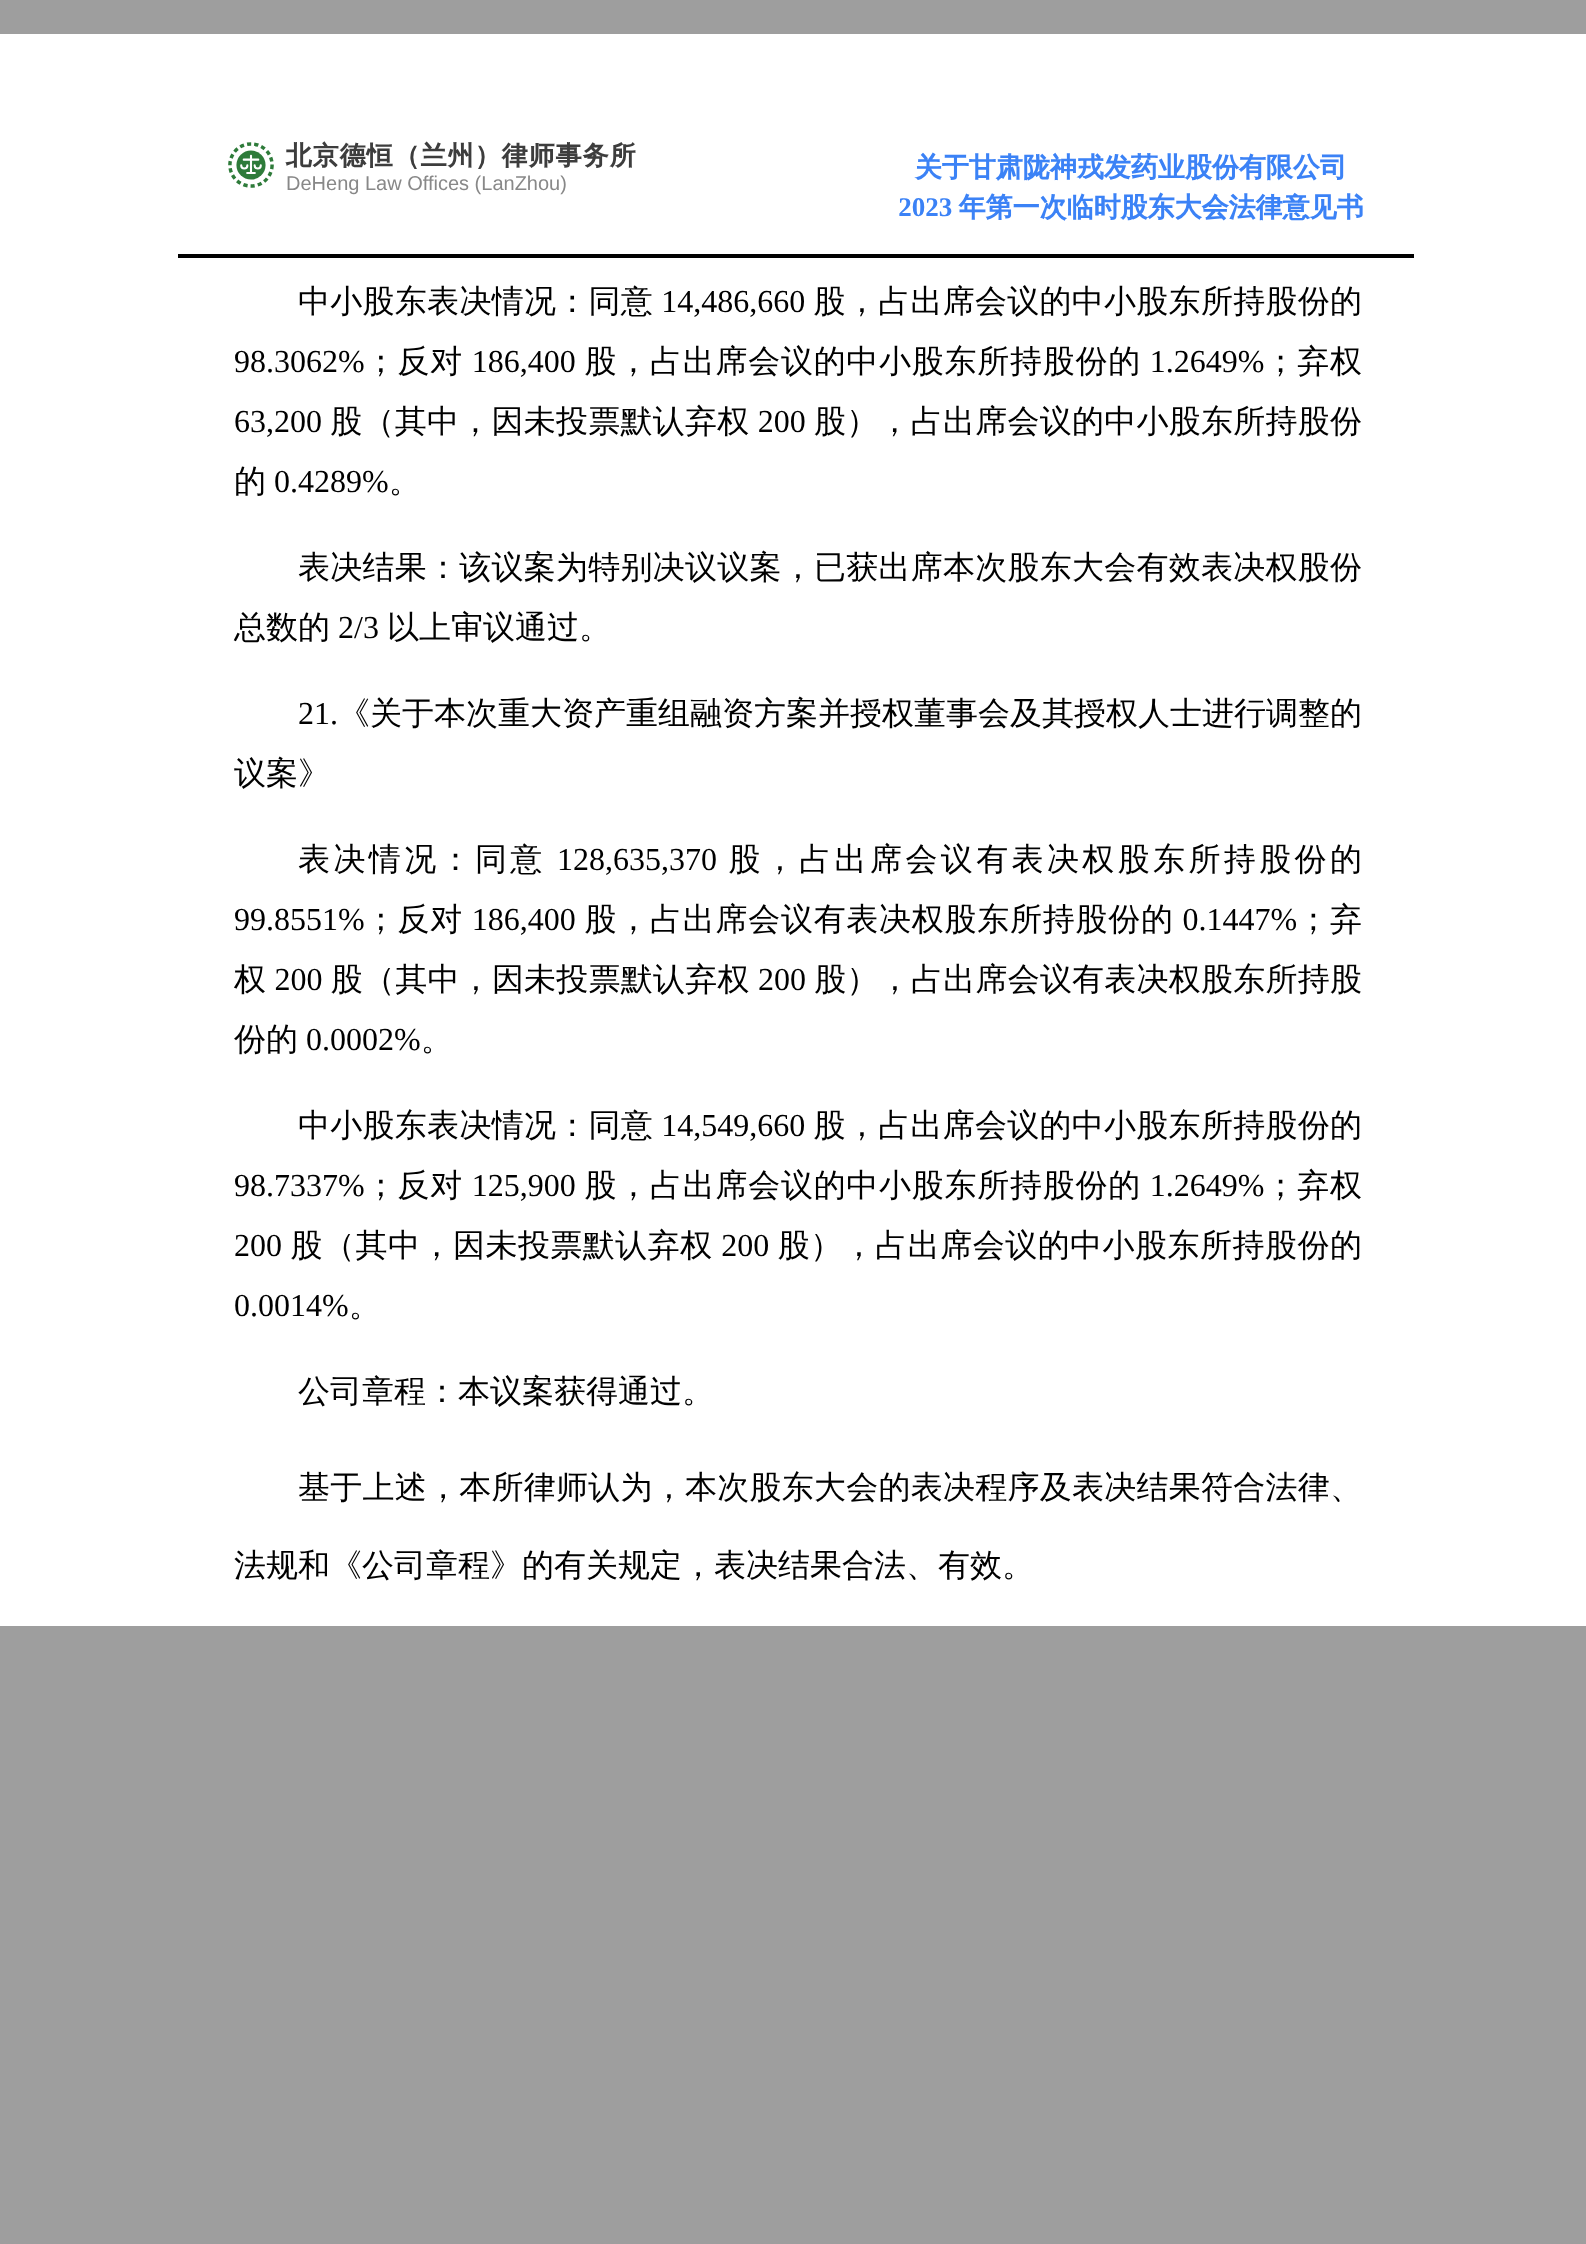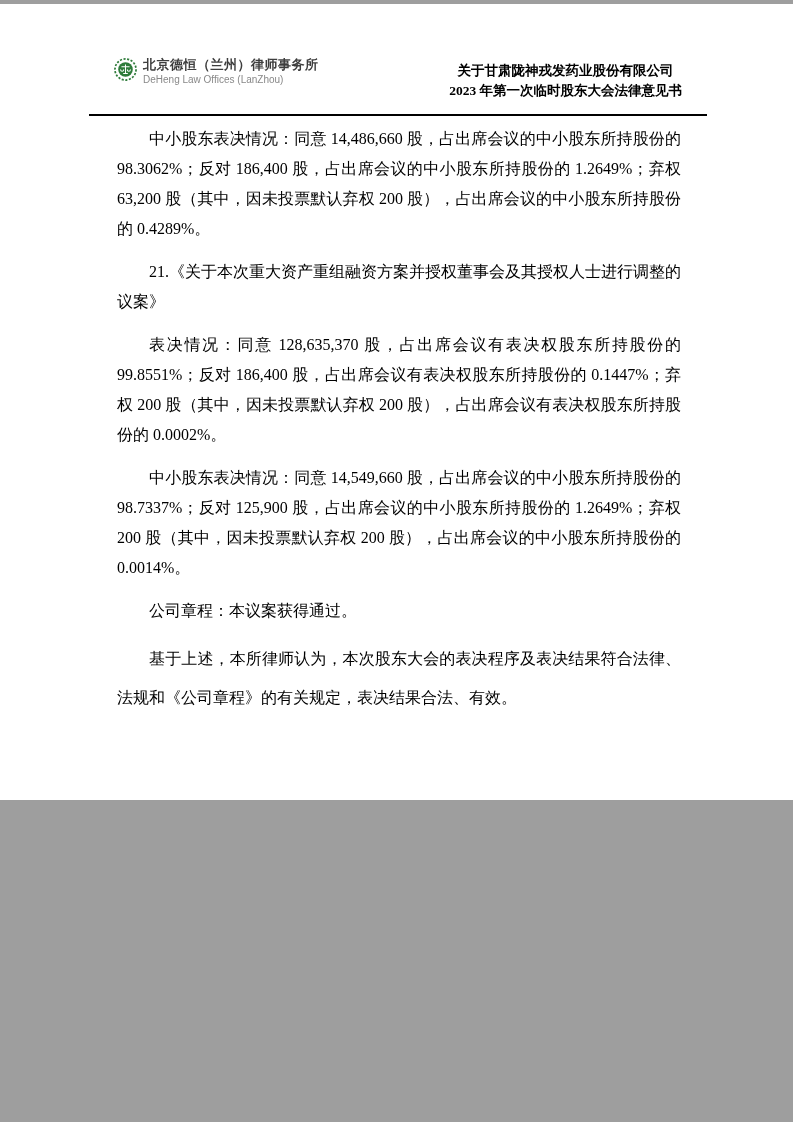--- a/index.html
+++ b/index.html
@@ -1,20 +1,20 @@
 <!DOCTYPE html>
 <html lang="zh"><head>
 <meta charset="utf-8">
 <style>
   * { margin:0; padding:0; box-sizing:border-box; }
   html,body { background:#9e9e9e; }
   .page {
     position:relative;
     width:793px; height:796px;
-    margin:4px auto;
+    margin:17px auto;
     background:#ffffff;
     font-family:"Liberation Serif","DejaVu Serif",serif;
     color:#000;
     overflow:hidden;
   }
   
   .brand {
     position:absolute; top:53px; left:114px;
     display:flex; align-items:flex-start; gap:6px;
   }
@@ -25,21 +25,21 @@
     color:#3d3d3d; letter-spacing:0.5px;
   }
   .brand-en {
     font-family:"Liberation Sans","DejaVu Sans",sans-serif;
     font-size:10px; line-height:13px; color:#888;
   }
   .doc-title {
     position:absolute; top:57px; right:111px;
     text-align:center;
     font-weight:bold; font-size:13.5px; line-height:20px;
-    color:#000000;
+    color:#3b82f6;
   }
   .header-rule {
     position:absolute; top:110px; left:89px;
     width:618px; height:2px; background:#000;
   }
   
   .content {
     position:absolute; top:120px; left:117px; width:564px;
     font-size:16px; line-height:30px;
     text-align:justify;
@@ -83,20 +83,21 @@
     <div class="doc-title">
       <div>关于甘肃陇神戎发药业股份有限公司</div>
       <div>2023 年第一次临时股东大会法律意见书</div>
     </div>
 
     <div class="header-rule"></div>
   </header>
 
   <main class="content">
     <p>中小股东表决情况：同意 14,486,660 股，占出席会议的中小股东所持股份的 98.3062%；反对 186,400 股，占出席会议的中小股东所持股份的 1.2649%；弃权 63,200 股（其中，因未投票默认弃权 200 股），占出席会议的中小股东所持股份的 0.4289%。</p>
+    <p>表决结果：该议案为特别决议议案，已获出席本次股东大会有效表决权股份总数的 2/3 以上审议通过。</p>
     <p>21.《关于本次重大资产重组融资方案并授权董事会及其授权人士进行调整的议案》</p>
     <p>表决情况：同意 128,635,370 股，占出席会议有表决权股东所持股份的 99.8551%；反对 186,400 股，占出席会议有表决权股东所持股份的 0.1447%；弃权 200 股（其中，因未投票默认弃权 200 股），占出席会议有表决权股东所持股份的 0.0002%。</p>
     <p>中小股东表决情况：同意 14,549,660 股，占出席会议的中小股东所持股份的 98.7337%；反对 125,900 股，占出席会议的中小股东所持股份的 1.2649%；弃权 200 股（其中，因未投票默认弃权 200 股），占出席会议的中小股东所持股份的 0.0014%。</p>
     <p>公司章程：本议案获得通过。</p>
     <p class="loose">基于上述，本所律师认为，本次股东大会的表决程序及表决结果符合法律、法规和《公司章程》的有关规定，表决结果合法、有效。</p>
   </main>
 
   <footer class="footer">
     <span>- 15 -</span>
   </footer>

